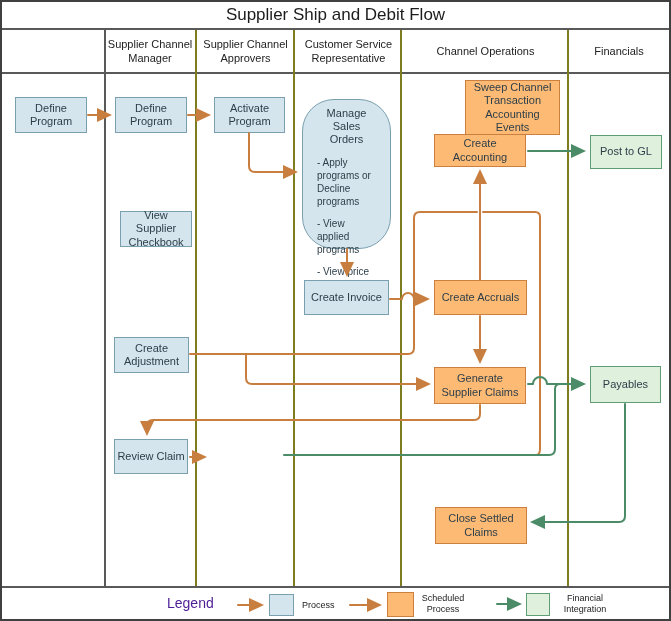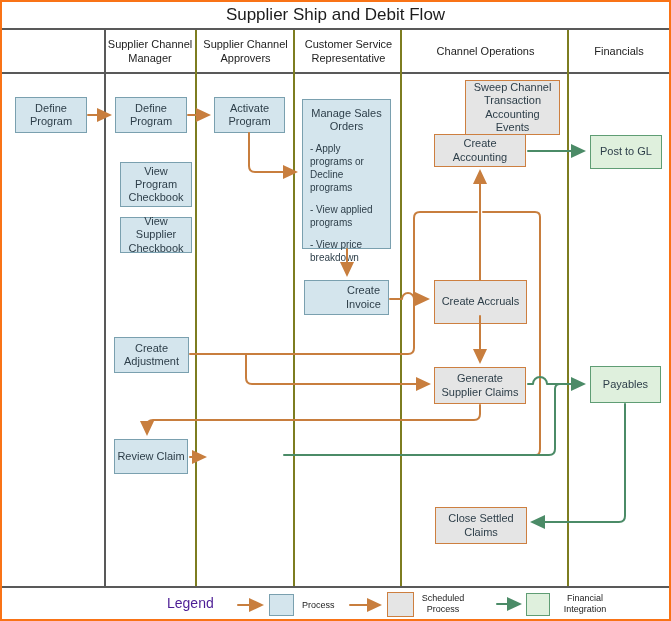--- a/index.html
+++ b/index.html
@@ -1,20 +1,20 @@
 <!DOCTYPE html>
 <html><head>
 <meta charset="utf-8">
 <style>
   html,body{margin:0;padding:0;background:#fff;}
   .canvas{
     position:relative;width:671px;height:621px;
     font-family:"Liberation Sans",sans-serif;
     background:#fff;color:#2d3e49;box-sizing:border-box;
-    border:2px solid #f97316;overflow:hidden;
+    border:2px solid #404040;overflow:hidden;
   }
   .title-band{
     position:absolute;left:0;top:0;width:667px;height:26px;
     border-bottom:2px solid #595959;
     display:flex;align-items:center;justify-content:center;
     font-size:17px;color:#1c1c1c;
   }
   .hdr-cell{
     position:absolute;top:28px;height:44px;
     display:flex;align-items:center;justify-content:center;text-align:center;
@@ -26,24 +26,24 @@
   .vline.olive{background:#7d7d20;}
   .lane-bottom{position:absolute;left:0;top:584px;width:667px;height:2px;background:#595959;}
   .legend-band{position:absolute;left:0;top:586px;width:667px;height:31px;background:#fff;}
 
   .node{
     position:absolute;box-sizing:border-box;
     display:flex;align-items:center;justify-content:center;text-align:center;
     font-size:11px;line-height:1.2;padding:2px;color:#2d3e49;z-index:10;
   }
   .process{background:#d4e5ed;border:1px solid #7aa0af;}
-  .scheduled{background:#e5e5e5;border:1px solid #cd7f40;}
+  .scheduled{background:#fdba74;border:1px solid #cd7f40;}
   .financial{background:#dff0dd;border:1px solid #5f9d74;}
 
-  .mso{flex-direction:column;align-items:stretch;justify-content:flex-start;padding:7px 7px;}
+  .mso{flex-direction:column;align-items:stretch;justify-content:flex-start;padding:7px 14px;border-radius:32px;}
   .mso .mso-title{text-align:center;font-size:11px;margin-bottom:9px;}
   .mso .mso-bullet{text-align:left;font-size:10px;line-height:1.3;margin-bottom:9px;}
 
   svg.wires{position:absolute;left:0;top:0;z-index:50;pointer-events:none;}
 
   .legend-item-label{position:absolute;font-size:9px;line-height:1.25;color:#222;text-align:center;}
   .legend-title{position:absolute;font-size:14px;color:#4c1d95;}
   .legend-swatch{position:absolute;box-sizing:border-box;z-index:10;}
 </style>
 </head>
@@ -66,40 +66,39 @@
   <div class="vline olive" style="left:398px;"></div>
   <div class="vline olive" style="left:565px;"></div>
   <div class="lane-bottom"></div>
 
   <div class="node process" style="left:13px;top:95px;width:72px;height:36px;">Define Program</div>
 
   <div class="node process" style="left:113px;top:95px;width:72px;height:36px;">Define Program</div>
 
   <div class="node process" style="left:212px;top:95px;width:71px;height:36px;">Activate Program</div>
 
-  <div class="node process" style="left:118px;top:160px;width:72px;height:45px;">View Program Checkbook</div>
 
-  <div class="node process" style="left:118px;top:215px;width:72px;height:36px;">View Supplier Checkbook</div>
+  <div class="node process" style="left:118px;top:209px;width:72px;height:36px;">View Supplier Checkbook</div>
 
   <div class="node process mso" style="left:300px;top:97px;width:89px;height:150px;">
     <div class="mso-title">Manage Sales Orders</div>
     <div class="mso-bullet">- Apply programs or Decline programs</div>
     <div class="mso-bullet">- View applied programs</div>
     <div class="mso-bullet">- View price breakdown</div>
   </div>
 
   <div class="node scheduled" style="left:463px;top:78px;width:95px;height:55px;z-index:9;">Sweep Channel Transaction Accounting Events</div>
 
   <div class="node financial" style="left:588px;top:133px;width:72px;height:34px;">Post to GL</div>
 
   <div class="node scheduled" style="left:432px;top:132px;width:92px;height:33px;z-index:11;">Create Accounting</div>
 
-  <div class="node process" style="left:302px;top:278px;width:85px;height:35px;padding-left:36px;">Create Invoice</div>
+  <div class="node process" style="left:302px;top:278px;width:85px;height:35px;">Create Invoice</div>
 
-  <div class="node scheduled" style="left:432px;top:278px;width:93px;height:44px;">Create Accruals</div>
+  <div class="node scheduled" style="left:432px;top:278px;width:93px;height:35px;">Create Accruals</div>
 
   <div class="node process" style="left:112px;top:335px;width:75px;height:36px;">Create Adjustment</div>
 
   <div class="node scheduled" style="left:432px;top:365px;width:92px;height:37px;">Generate Supplier Claims</div>
 
   <div class="node financial" style="left:588px;top:364px;width:71px;height:37px;">Payables</div>
 
   <div class="node process" style="left:112px;top:437px;width:74px;height:35px;">Review Claim</div>
 
 

